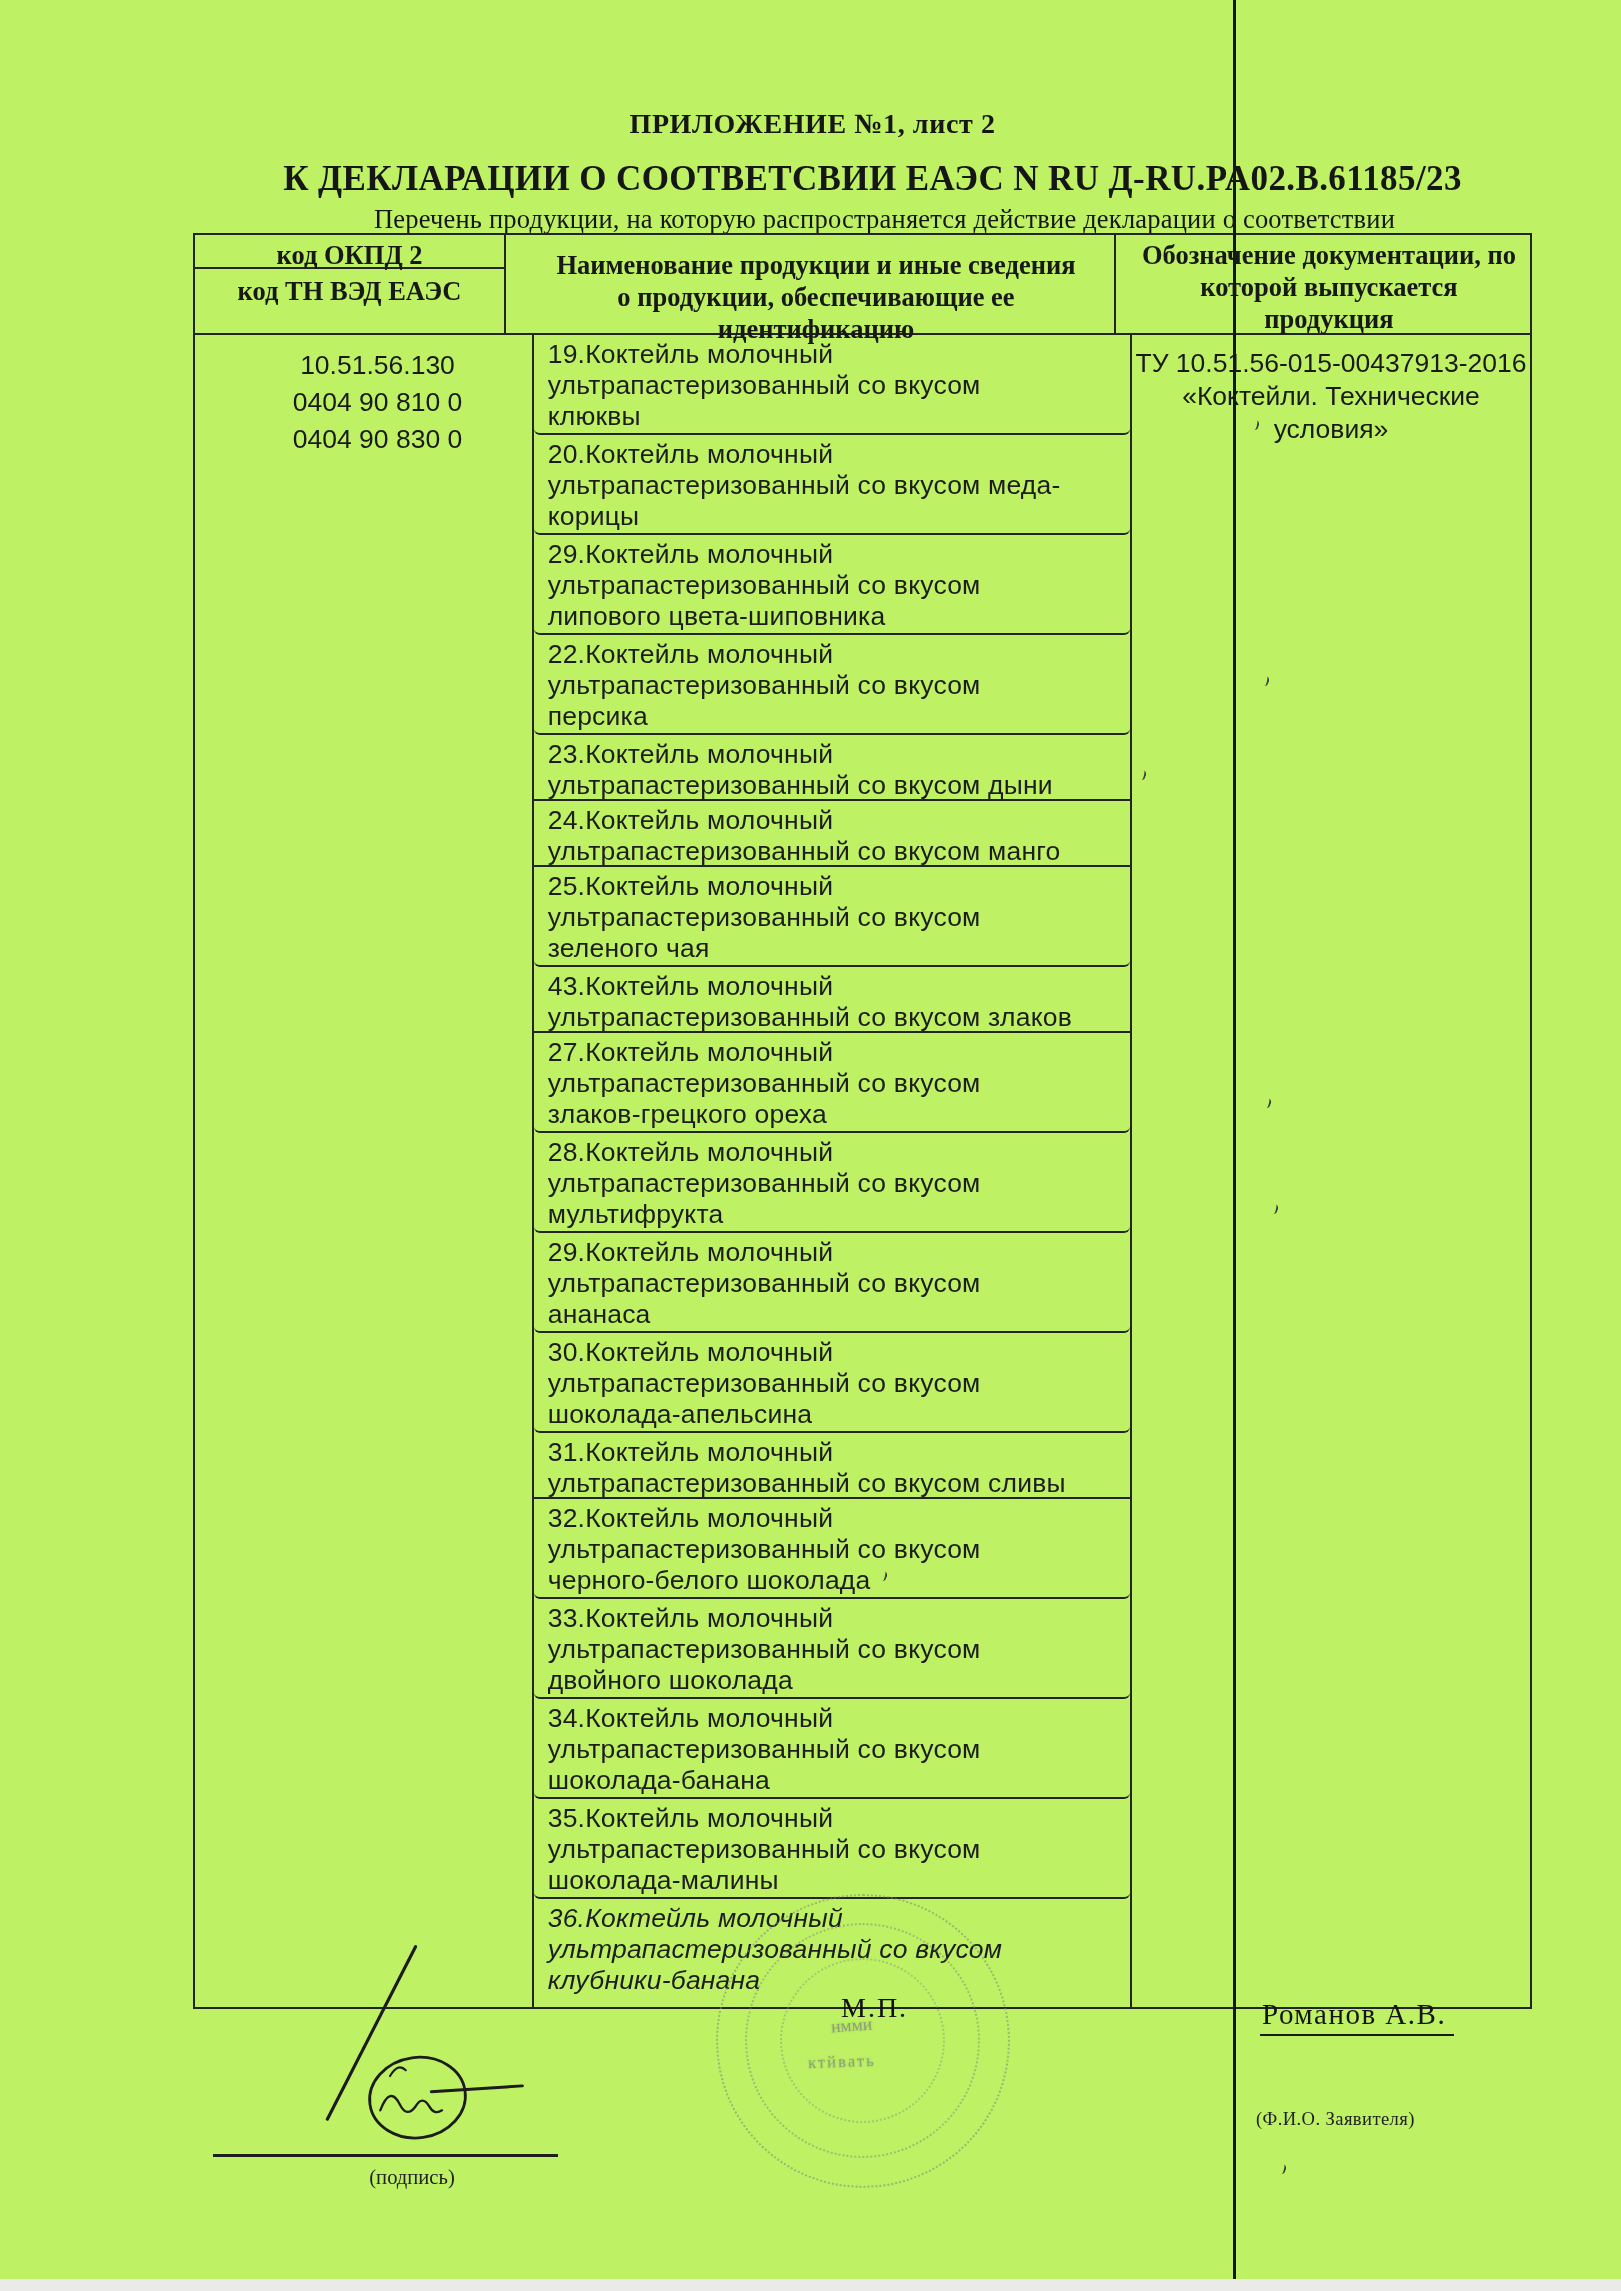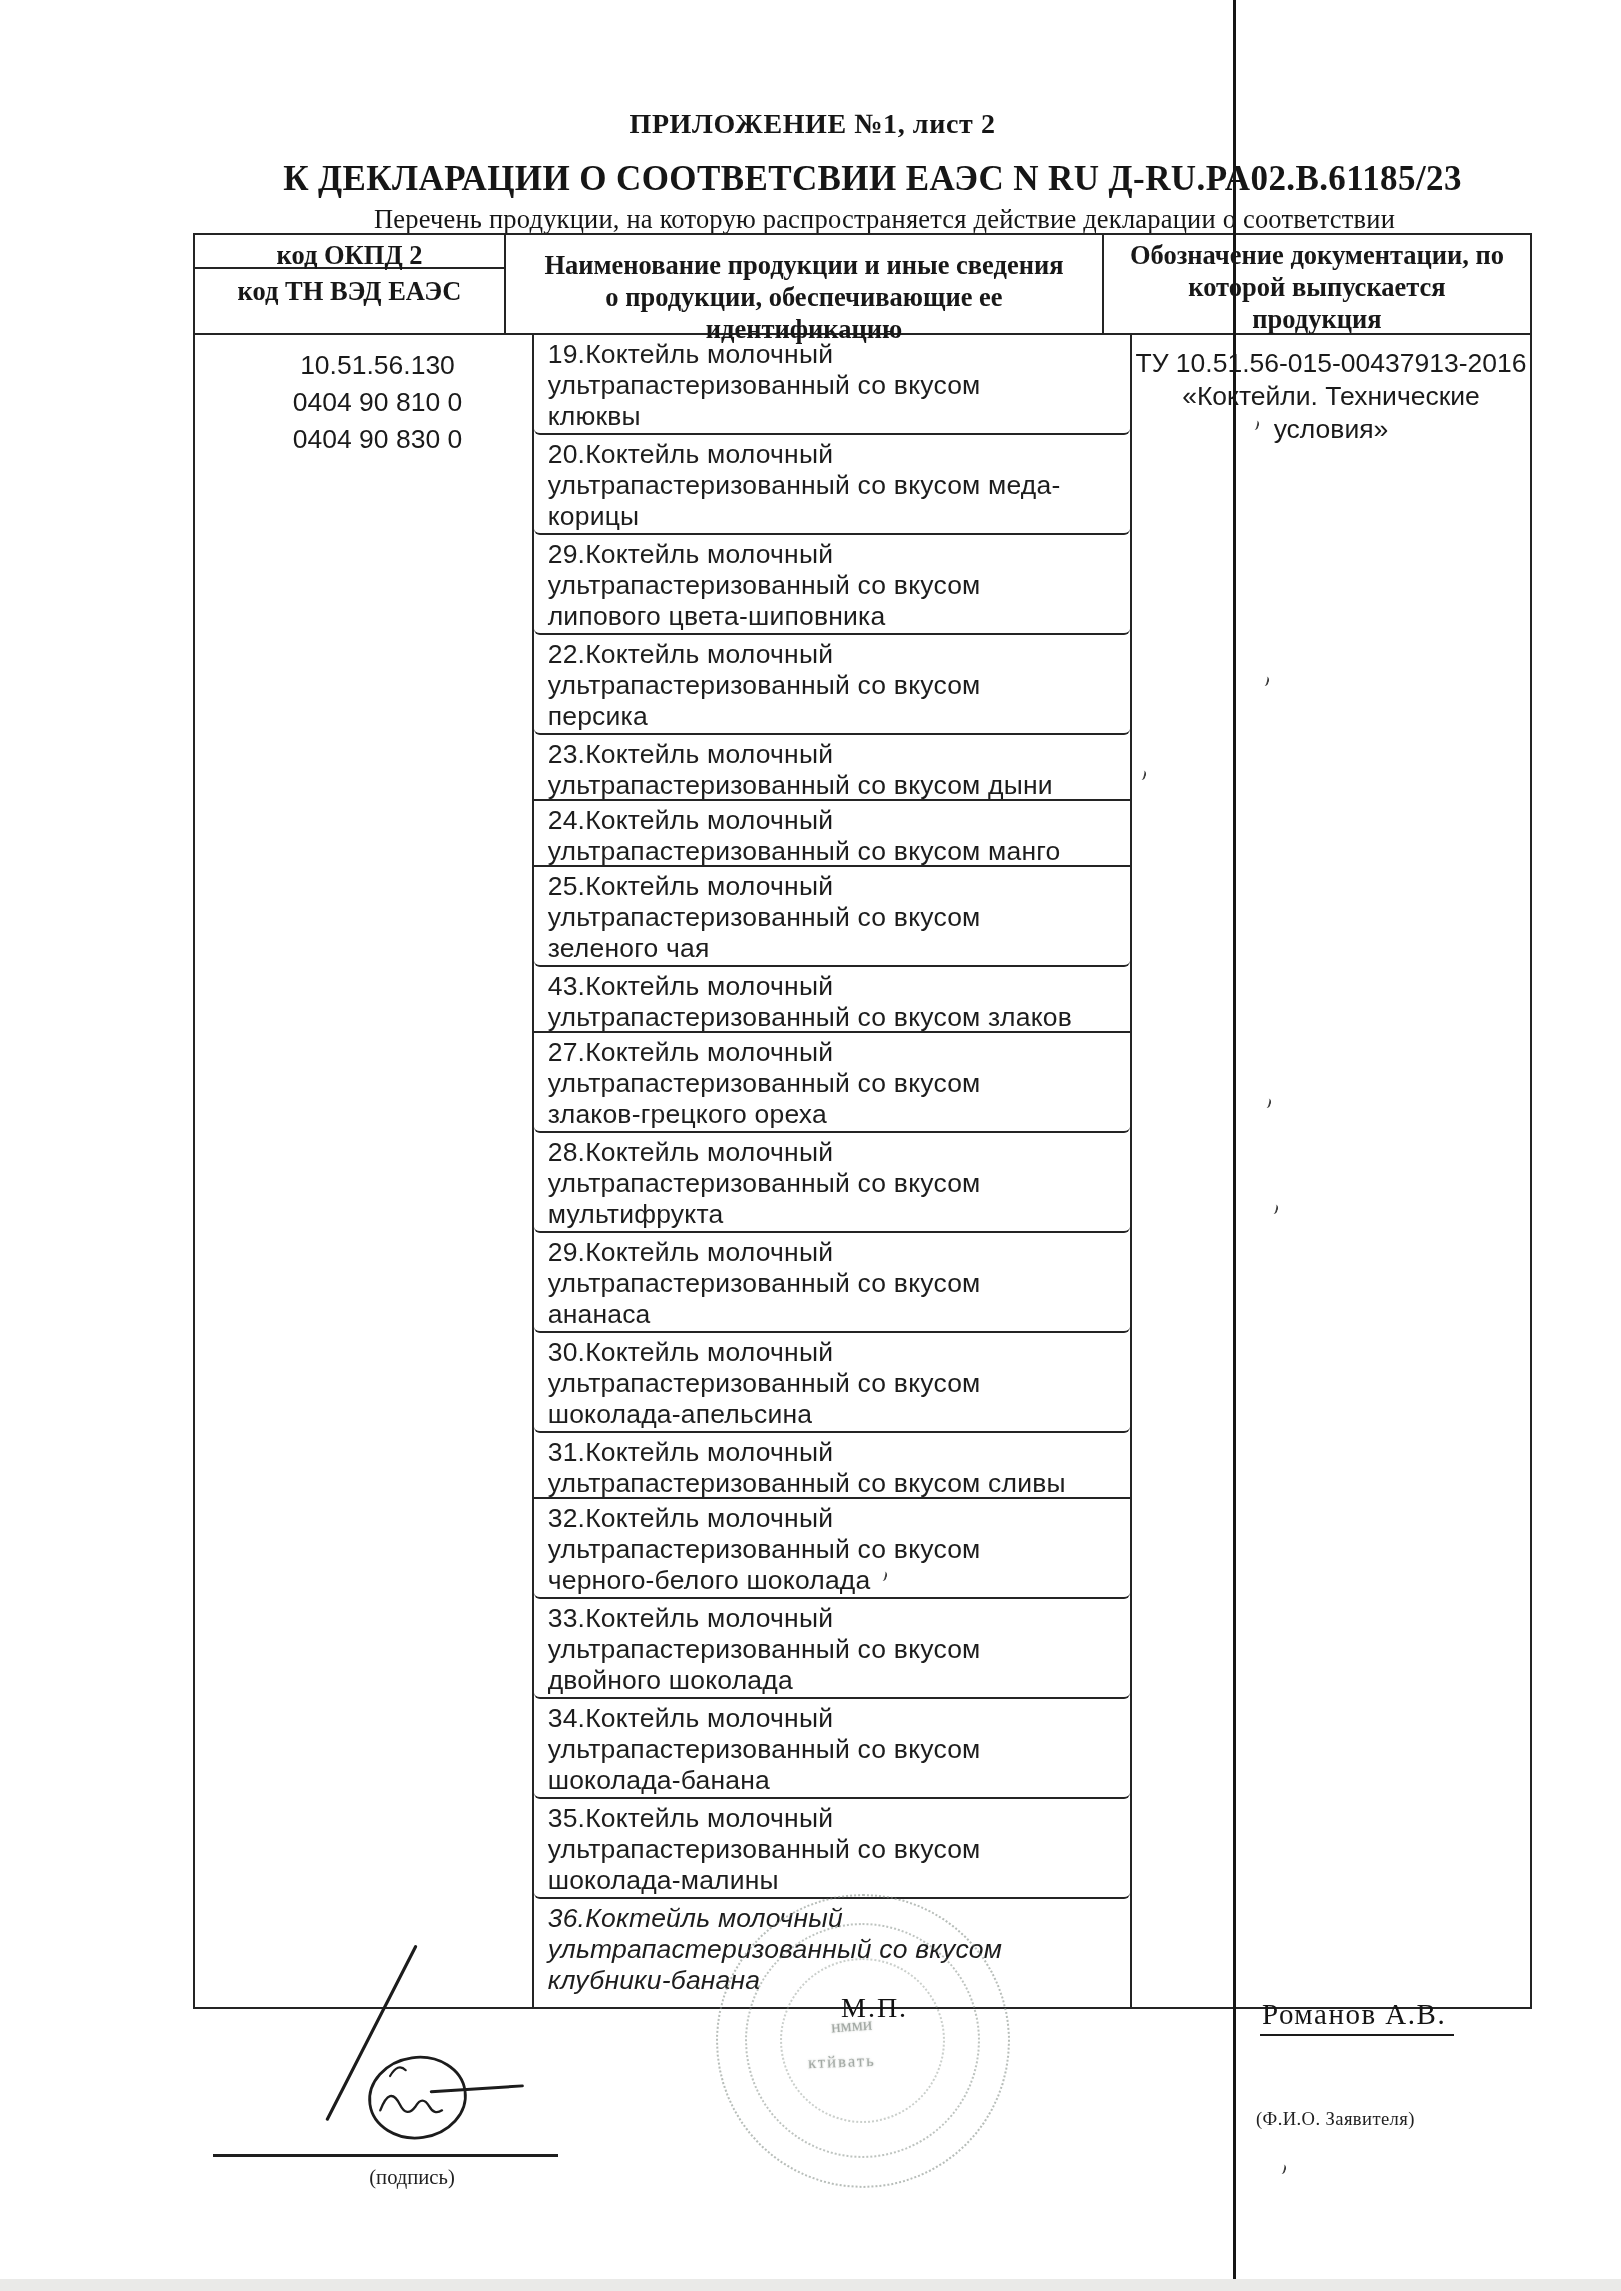--- a/index.html
+++ b/index.html
@@ -1,30 +1,30 @@
 <!DOCTYPE html>
 <html><head>
 <meta charset="utf-8">
 <style>
   html,body{margin:0;padding:0;background:#888;}
   .page{
-    position:relative;width:1621px;height:2292px;background:#ffffff;
+    position:relative;width:1621px;height:2292px;background:#bef264;
     font-family:"Liberation Sans",sans-serif;color:#1a1a1a;overflow:hidden;
   }
   
   .title-line{position:absolute;width:1621px;text-align:center;
     font-family:"Liberation Serif",serif;font-weight:bold;color:#161616;}
   .t1{top:108px;left:2px;font-size:28px;letter-spacing:0.6px;}
   .t2{top:159px;left:62px;font-size:35px;letter-spacing:0.4px;}
   .t3{top:204px;left:74px;font-size:26.5px;font-weight:normal;letter-spacing:0.2px;}
   
   .tbl{position:absolute;left:193px;top:233px;width:1339px;height:1776px;
     border:2.9px solid #242424;box-sizing:border-box;background:transparent;}
   .thead{display:flex;height:100px;border-bottom:2.9px solid #242424;box-sizing:border-box;
-    font-family:"Liberation Serif",serif;font-weight:bold;font-size:26.5px;color:#181818;}
+    font-family:"Liberation Serif",serif;font-weight:bold;font-size:26.5px;color:#181818;gap:12px;}
   .th1{width:311px;border-right:2.9px solid #242424;box-sizing:border-box;}
   .th1a{height:34px;border-bottom:2px solid #242424;box-sizing:border-box;
     text-align:center;padding-top:4.9px;}
   .th1b{text-align:center;padding-top:6.9px;}
   .th2{width:598px;border-right:2.9px solid #242424;box-sizing:border-box;
     text-align:center;padding-top:14px;line-height:32px;white-space:pre-line;}
   .th3{flex:1;text-align:center;padding-top:3.9px;line-height:32px;white-space:pre-line;}
   .tbody{display:flex;height:1673px;}
   .b1{width:311px;border-right:2.9px solid #242424;box-sizing:border-box;
     text-align:center;padding-top:11.8px;font-size:26.5px;line-height:37px;white-space:pre-line;margin-left:28px;}

